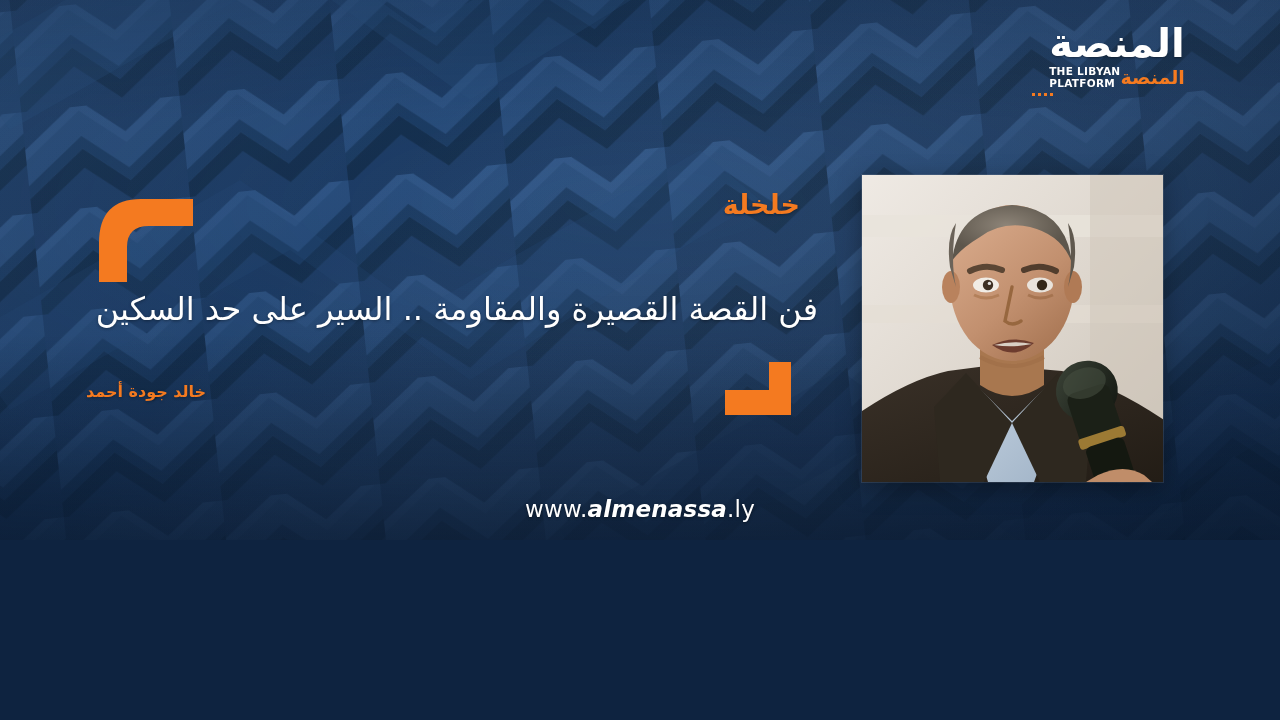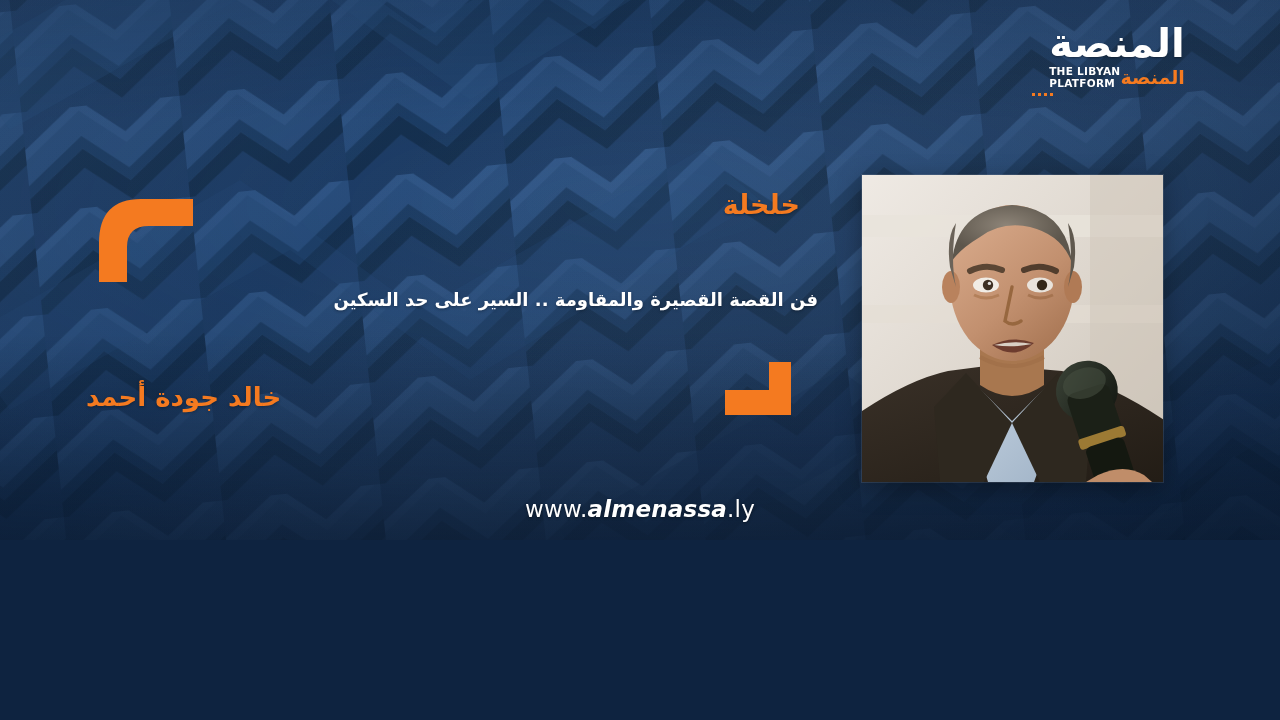--- a/index.html
+++ b/index.html
@@ -125,34 +125,34 @@
     text-align: right;
     line-height: 1.2;
     white-space: nowrap;
     text-shadow: 0 1px 3px rgba(0,0,0,0.30);
     margin-left: 28px;
   }
   #title {
     position: absolute;
     right: 462px;
     top: 288px;
-    font-size: 18px;
-    font-weight: bold;
+    font-size: 32px;
+    font-weight: normal;
     color: #ffffff;
     direction: rtl;
     text-align: right;
     line-height: 1.35;
     white-space: nowrap;
     text-shadow: 0 1px 3px rgba(0,0,0,0.35);
   }
   #author {
     position: absolute;
     left: 86px;
     top: 382px;
-    font-size: 26px;
+    font-size: 16px;
     font-weight: bold;
     color: #f47a20;
     direction: rtl;
     text-align: right;
     line-height: 1.2;
     white-space: nowrap;
     text-shadow: 0 1px 3px rgba(0,0,0,0.30);
   }
 
   

